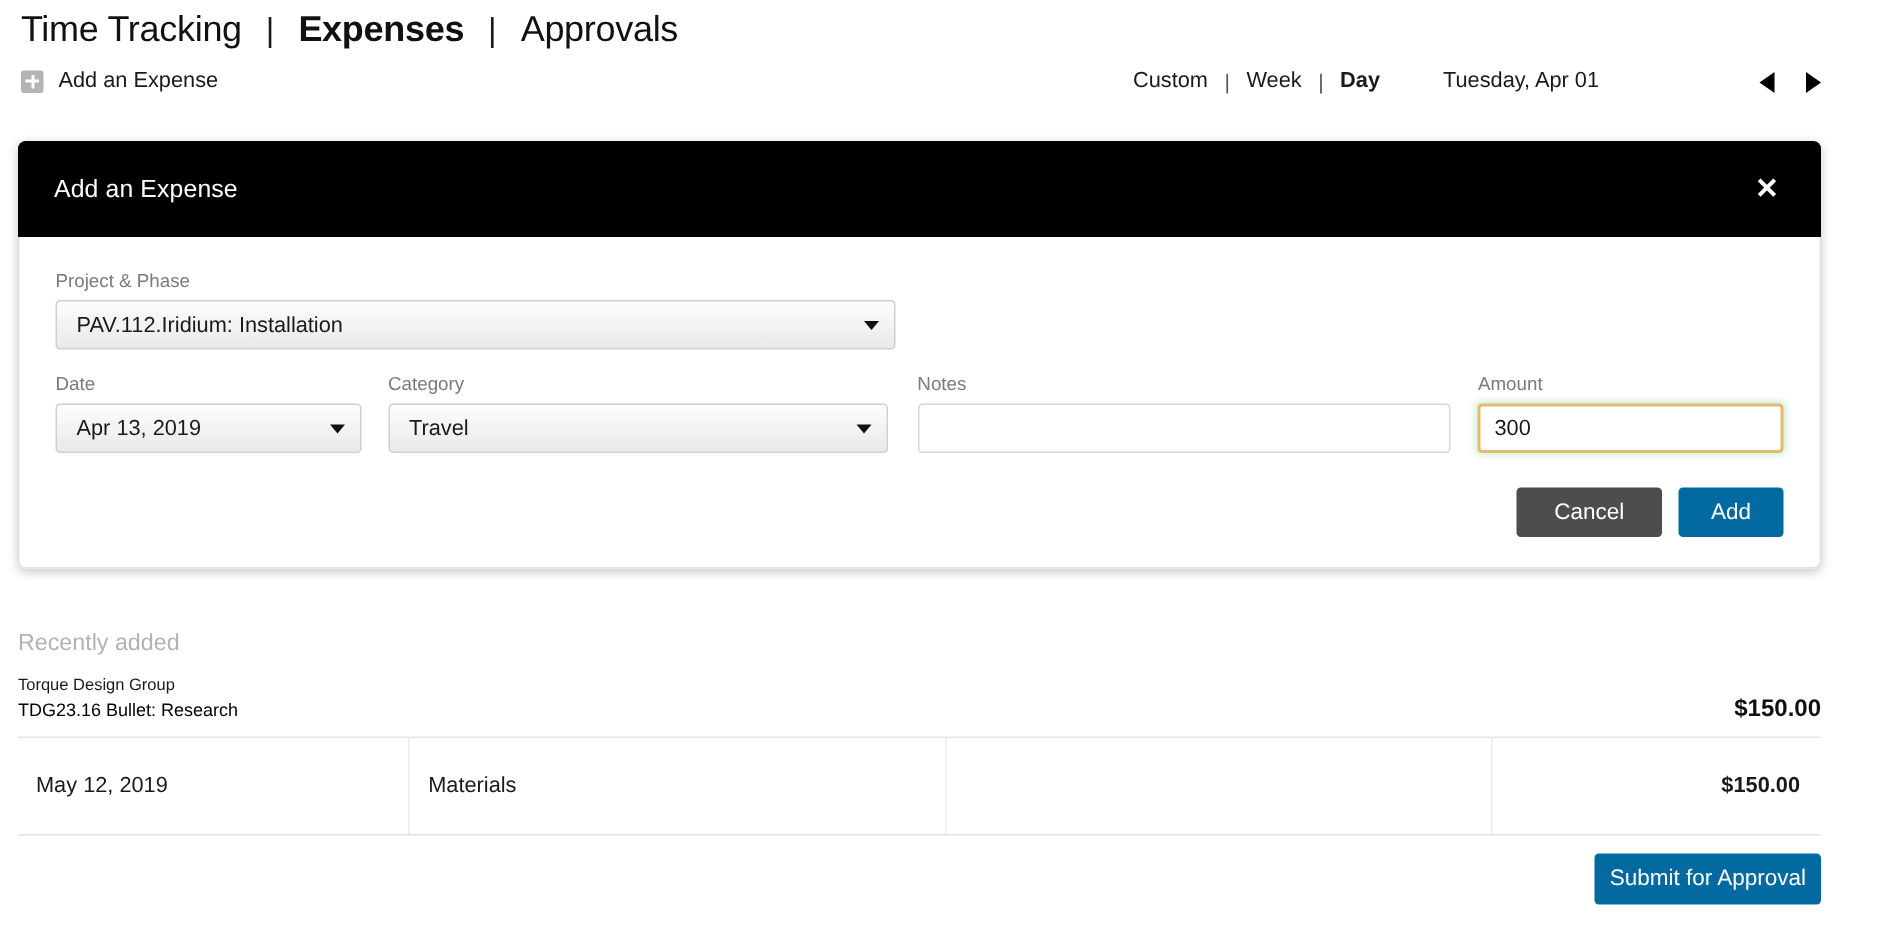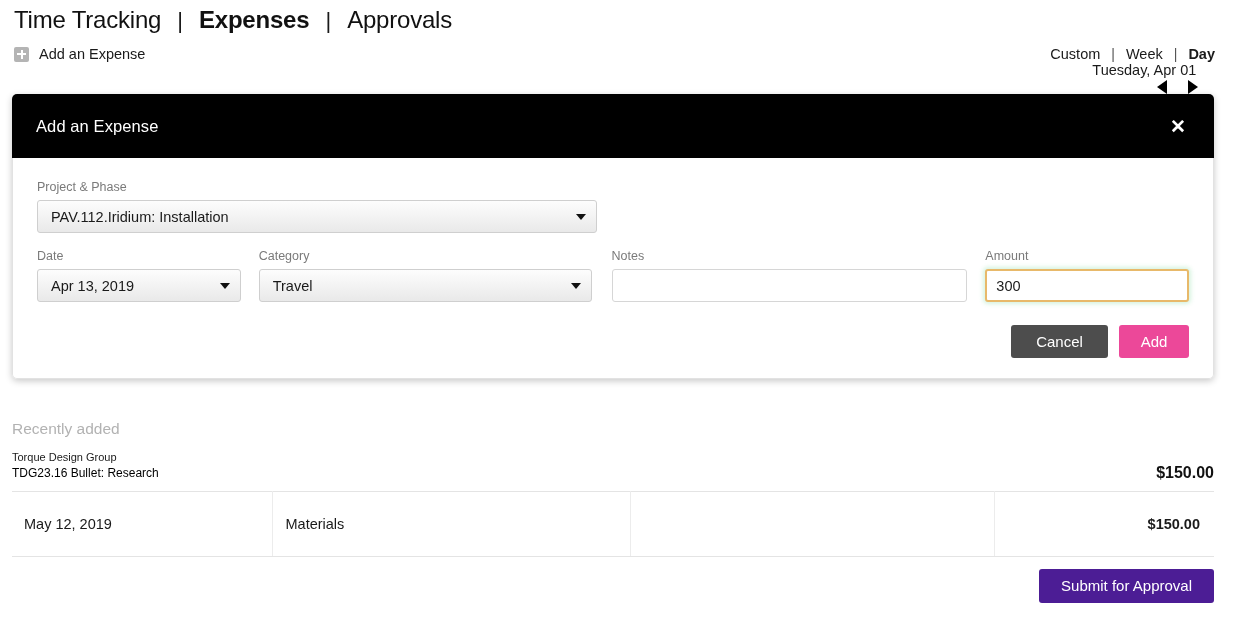--- a/index.html
+++ b/index.html
@@ -58,22 +58,21 @@
   }
   .plus-box::before { left: 3px; top: 6.5px; width: 9px; height: 2px; }
   .plus-box::after  { top: 3px; left: 6.5px; height: 9px; width: 2px; }
   .addlink-label { font-size: 14.5px; color: #1a1a1a; }
 
   
   .range-controls {
     position: absolute;
     right: 40px; top: 46px;
     display: flex;
-    align-items: flex-start;
-    flex-direction: column;
+    align-items: center;
   }
   .range-tabs { display: flex; align-items: center; }
   .range-tab {
     font-size: 14.5px;
     color: #1a1a1a;
     white-space: nowrap;
   }
   .range-tab.active { font-weight: bold; }
   .range-tab-sep { color: #555; padding: 0 11px; font-size: 14px; }
   .range-date {
@@ -213,21 +212,21 @@
     border: none;
     border-radius: 3px;
     font-family: "Liberation Sans", sans-serif;
     font-size: 15px;
     color: #ffffff;
     height: 33px;
     cursor: pointer;
     padding: 0 20px;
   }
   .btn-cancel { background: #4d4d4d; min-width: 97px; }
-  .btn-add    { background: #ec4899; min-width: 70px; }
+  .btn-add    { background: #0369a1; min-width: 70px; }
 
   
   .recent {
     position: absolute;
     left: 12px; top: 420px;
     width: 1202px;
   }
   .recent-title {
     font-size: 15.5px;
     color: #b2b2b2;
@@ -256,28 +255,28 @@
   .c-cat      { width: 358px; padding-left: 13px; border-right: 1px solid #ececec; }
   .c-notes    { width: 364px; border-right: 1px solid #ececec; }
   .c-amount   { text-align: right; padding-right: 14px; font-size: 16px; font-weight: bold; }
 
   .submit-row {
     display: flex;
     justify-content: flex-end;
     margin-top: 12px;
   }
   .btn-submit {
-    background: #4c1d95;
+    background: #0369a1;
     border: none;
     border-radius: 3px;
     color: #fff;
     font-family: "Liberation Sans", sans-serif;
     font-size: 15px;
     height: 34px;
-    padding: 0 22px;
+    padding: 0 10px;
     cursor: pointer;
   }
 </style>
 </head>
 <body>
 
 <div id="app">
 
   <nav class="topnav">
     <span class="topnav-item">Time Tracking</span>

